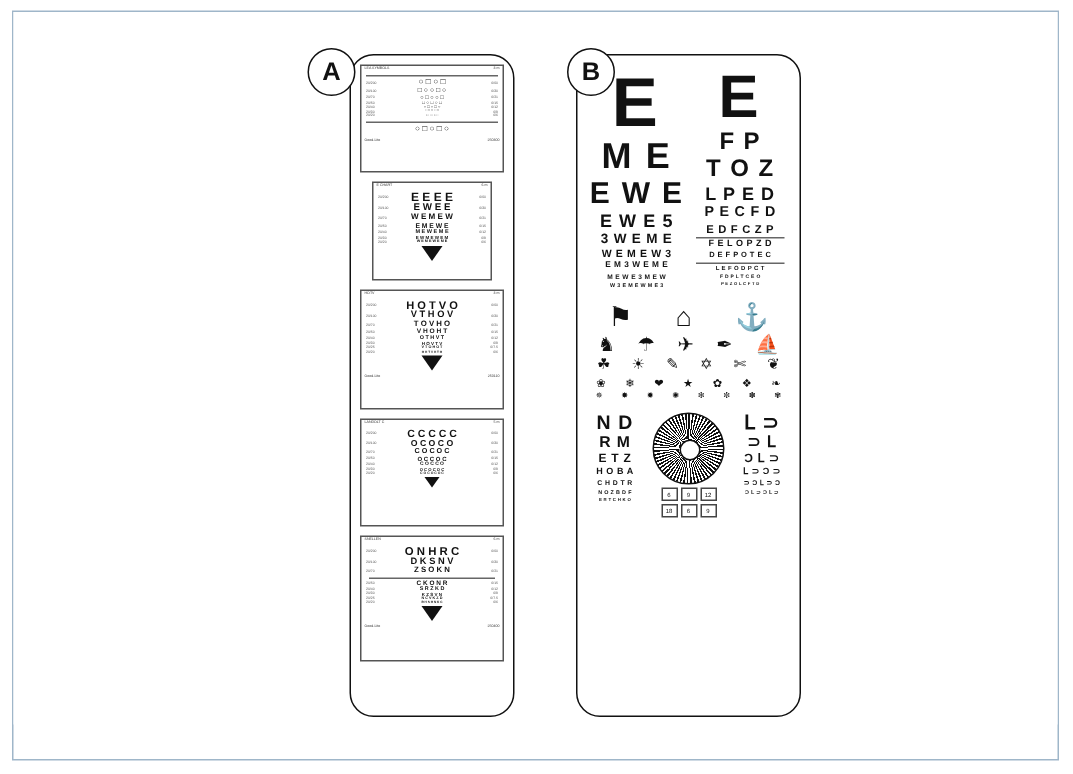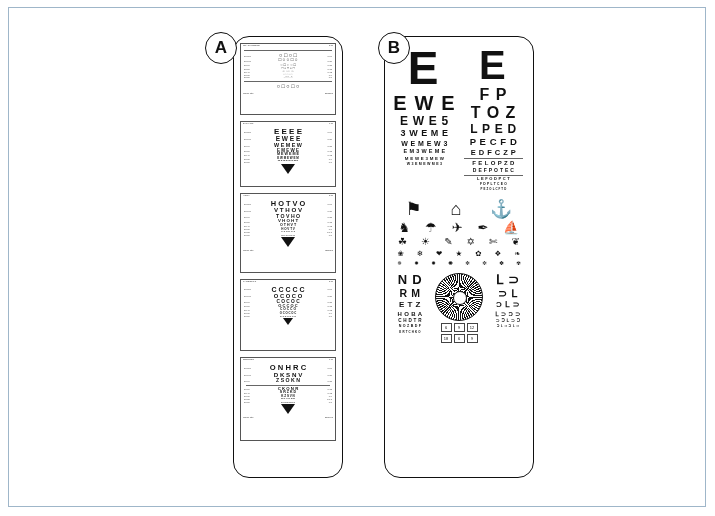--- a/index.html
+++ b/index.html
@@ -315,21 +315,21 @@
         <hr class="hrule">
         <div class="card-rows">
           <div class="row" style="font-size:5.5px">○ □ ○ □ ○</div>
         </div>
         <div class="card-foot">
           <span>Good-Lite</span>
           <span>250300</span>
         </div>
       </div>
 
-      <div class="chart-card" style="width:96px;height:66px;">
+      <div class="chart-card" style="width:80px;height:66px;">
         <div class="card-head">
           <span>E CHART</span>
           <span>6 m</span>
         </div>
         <div class="card-rows">
           <div class="rowwrap">
               <span class="lcode">20/200</span>
               <div class="row" style="font-size:8px">E  E  E  E</div>
               <span class="rcode">6/60</span>
             </div>
@@ -522,20 +522,21 @@
       </div>
 
     </div>
 
     <div class="board" id="board-b">
 
       <div class="bigchart">
         <div class="big-col2">
           <div class="col">
             <div class="bline" style="font-size:46px">E</div>
+            <div class="bline" style="font-size:24px">M E</div>
             <div class="bline" style="font-size:20px">E W E</div>
             <div class="bline" style="font-size:12px">E W E 5</div>
             <div class="bline" style="font-size:9px">3 W E M E</div>
             <div class="bline" style="font-size:7px">W E M E W 3</div>
             <div class="bline" style="font-size:5.5px">E M 3 W E M E</div>
             <div class="bline" style="font-size:4.4px">M E W E 3 M E W</div>
             <div class="bline" style="font-size:3.6px">W 3 E M E W M E 3</div>
           </div>
           <div class="col">
             <div class="bline" style="font-size:40px">E</div>

